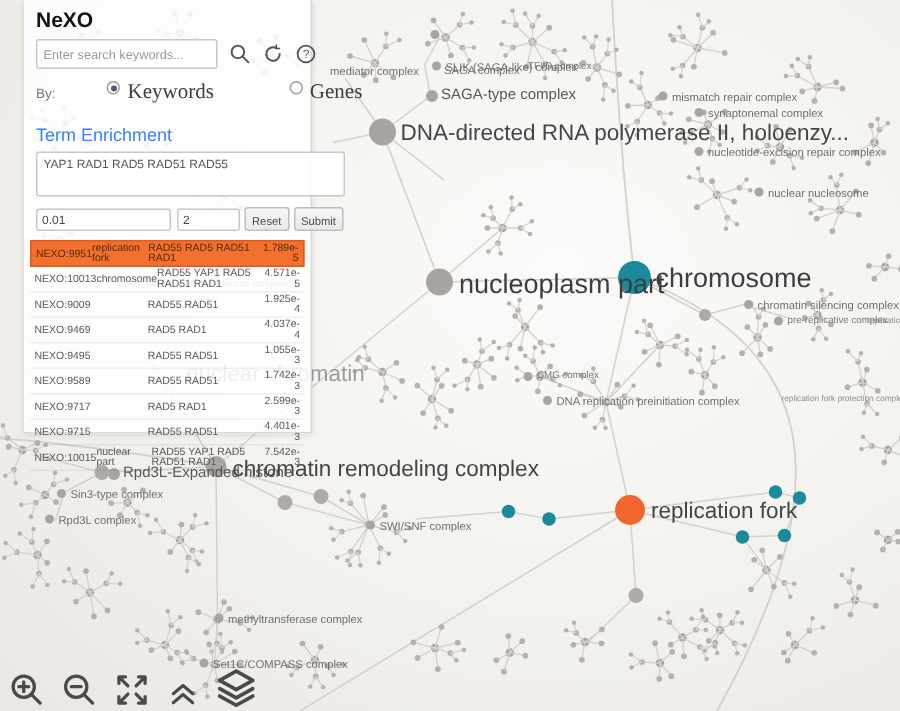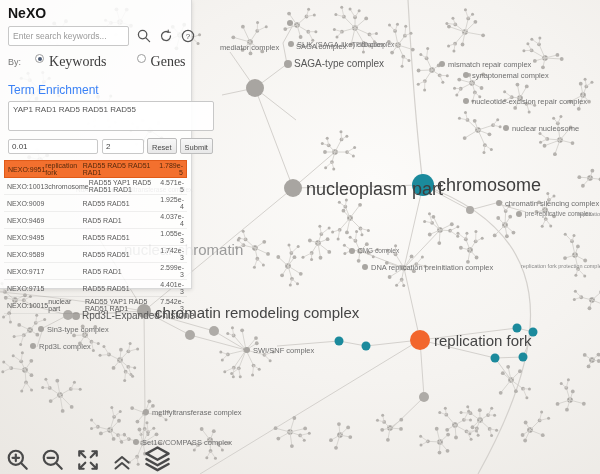--- a/index.html
+++ b/index.html
@@ -15,36 +15,36 @@
   .tier-lg{font-size:15px;color:#454545;}
   .tier-md{font-size:10px;color:#585858;}
   .tier-md2{font-size:11px;color:#9a9a9a;}
   .tier-sm{font-size:7.5px;color:#6e6e6e;}
   .tier-xs{font-size:6.5px;color:#787878;}
   .tier-xxs{font-size:5.5px;color:#8a8a8a;}
   .faint{color:#9b9b9b;}
 
   
   #panel{
-    position:absolute;left:0;top:0;width:192px;height:289px;z-index:10;
+    position:absolute;left:16px;top:0;width:192px;height:289px;z-index:10;
     background:rgba(255,255,255,0.84);
     border:1px solid #d9d9d9;border-left:none;border-top:none;
     box-shadow:0 1px 4px rgba(0,0,0,0.12);
     box-sizing:border-box;
   }
   .panel-title{font-size:14px;font-weight:bold;color:#141414;padding:5px 0 3px 8px;}
   .search-row{display:flex;align-items:center;margin:2px 8px 0 8px;}
   .search-input{
     width:136px;height:18px;border:1px solid #c8c8c8;background:rgba(255,255,255,0.9);
     font-size:8.5px;color:#444;padding:0 4px;outline:none;border-radius:2px;
     font-family:"Liberation Sans",sans-serif;
   }
   .search-input::placeholder{color:#9a9a9a;}
   .icon-btn{margin-left:8px;width:15px;height:15px;display:inline-flex;align-items:center;justify-content:center;cursor:pointer;}
-  .by-row{display:flex;align-items:center;margin:8px 8px 0 8px;font-size:9px;color:#777;}
+  .by-row{display:flex;align-items:center;margin:8px 8px 0 8px;font-size:9px;color:#777;gap:20px;}
   .radio-option{display:inline-flex;align-items:flex-start;margin-left:14px;font-size:14px;color:#3c3c3c;cursor:pointer;font-family:Liberation Serif, serif;}
   .radio-circle{width:9px;height:9px;border:1px solid #9d9d9d;border-radius:50%;margin-right:5px;position:relative;background:#fff;box-sizing:border-box;}
   .radio-circle.checked::after{content:"";position:absolute;left:1.5px;top:1.5px;width:4px;height:4px;border-radius:50%;background:#4d5d75;}
   .enrich-heading{font-size:12px;color:#3b82f6;margin:13px 8px 4px 8px;}
   .enrich-textarea{
     display:block;margin:0 8px;width:206px;height:30px;box-sizing:border-box;resize:none;
     border:1px solid #c8c8c8;background:rgba(255,255,255,0.9);font-size:8px;color:#555;
     padding:3px 4px;outline:none;font-family:"Liberation Sans",sans-serif;border-radius:2px;
   }
   .controls-row{display:flex;align-items:center;margin:7px 8px 0 8px;}
@@ -1268,20 +1268,21 @@
     <circle cx="366" cy="346" r="4.5" fill="#1b8a9c"></circle>
     <circle cx="517" cy="328" r="4.5" fill="#1b8a9c"></circle>
     <circle cx="533" cy="332" r="4.5" fill="#1b8a9c"></circle>
     <circle cx="495" cy="358" r="4.5" fill="#1b8a9c"></circle>
     <circle cx="523" cy="357" r="4.5" fill="#1b8a9c"></circle>
   </svg>
 
 <div id="labels">
     <div class="net-label tier-xl" style="left: 437px; top: 175px;">chromosome</div>
     <div class="net-label tier-xl" style="left: 306px; top: 179px;">nucleoplasm part</div>
+    <div class="net-label tier-lg" style="left: 267px; top: 80px;">DNA-directed RNA polymerase II, holoenzy...</div>
     <div class="net-label tier-lg" style="left: 155px; top: 304px;">chromatin remodeling complex</div>
     <div class="net-label tier-lg" style="left: 434px; top: 332px;">replication fork</div>
     <div class="net-label tier-md" style="left: 294px; top: 58px;">SAGA-type complex</div>
     <div class="net-label tier-md" style="left: 82px; top: 310px;">Rpd3L-Expanded histone</div>
     <div class="net-label tier-sm" style="left: 296px; top: 32px; margin-top: 10px;">SAGA complex</div>
     <div class="net-label tier-sm" style="left: 297px; top: 40px;">SLIK (SAGA-like) complex</div>
     <div class="net-label tier-xs" style="left: 352px; top: 41px;">TFIID complex</div>
     <div class="net-label tier-sm" style="left: 220px; top: 43px;">mediator complex</div>
     <div class="net-label tier-sm" style="left: 448px; top: 60px;">mismatch repair complex</div>
     <div class="net-label tier-sm" style="left: 472px; top: 71px;">synaptonemal complex</div>

